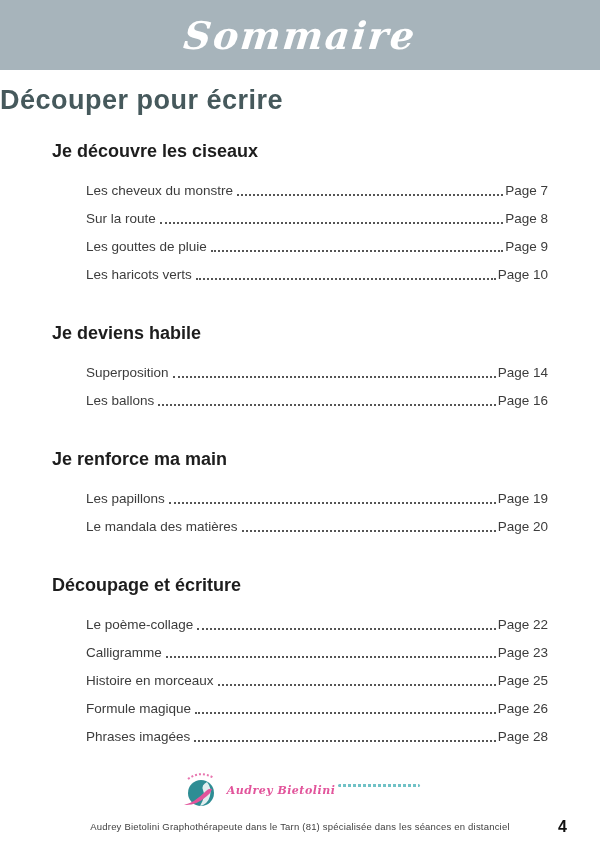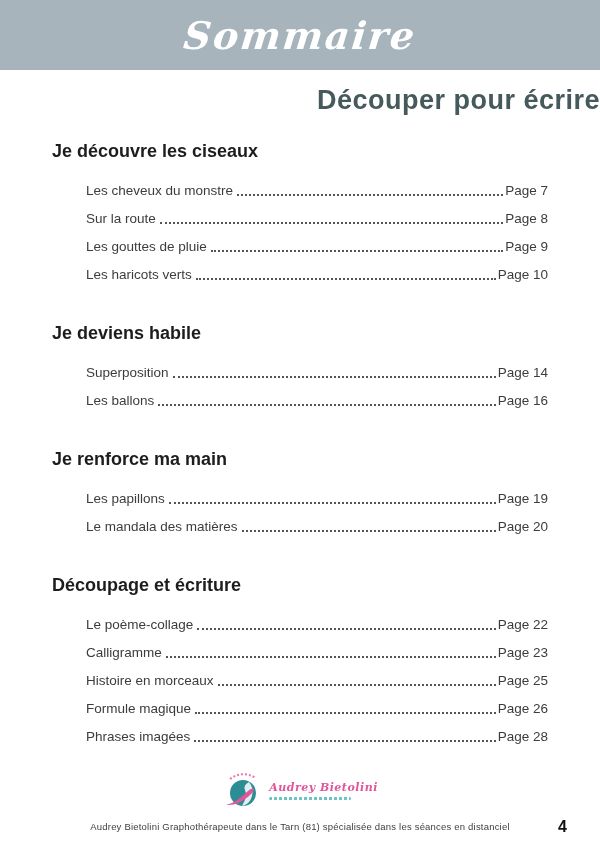--- a/index.html
+++ b/index.html
@@ -25,21 +25,21 @@
     font-weight: 700;
     font-size: 38px;
     color: #ffffff;
     letter-spacing: 2px;
     transform: skewX(-6deg);
   }
 
   
   .doc-title {
     margin-top: 15px;
-    text-align: right;
+    text-align: left;
     font-size: 27px;
     font-weight: 700;
     letter-spacing: 0.5px;
     color: #46595c;
   }
 
   
   .toc {
     padding: 27px 52px 0 52px;
   }
@@ -72,21 +72,21 @@
   .brand {
     position: absolute;
     left: 0; right: 0;
     bottom: 38px;
     display: flex;
     align-items: center;
     justify-content: center;
     gap: 7px;
   }
   .logo-mark { width: 40px; height: 42px; position: relative; }
-  .brand-text { display: flex; flex-direction: column; gap: 3px; }
+  .brand-text { display: flex; flex-direction: row; gap: 3px; }
   .brand-name {
     font-family: "DejaVu Serif", serif;
     font-style: italic;
     font-weight: 700;
     font-size: 11px;
     color: #e2549b;
     letter-spacing: 0.5px;
   }
   .brand-site {
     height: 3px;

